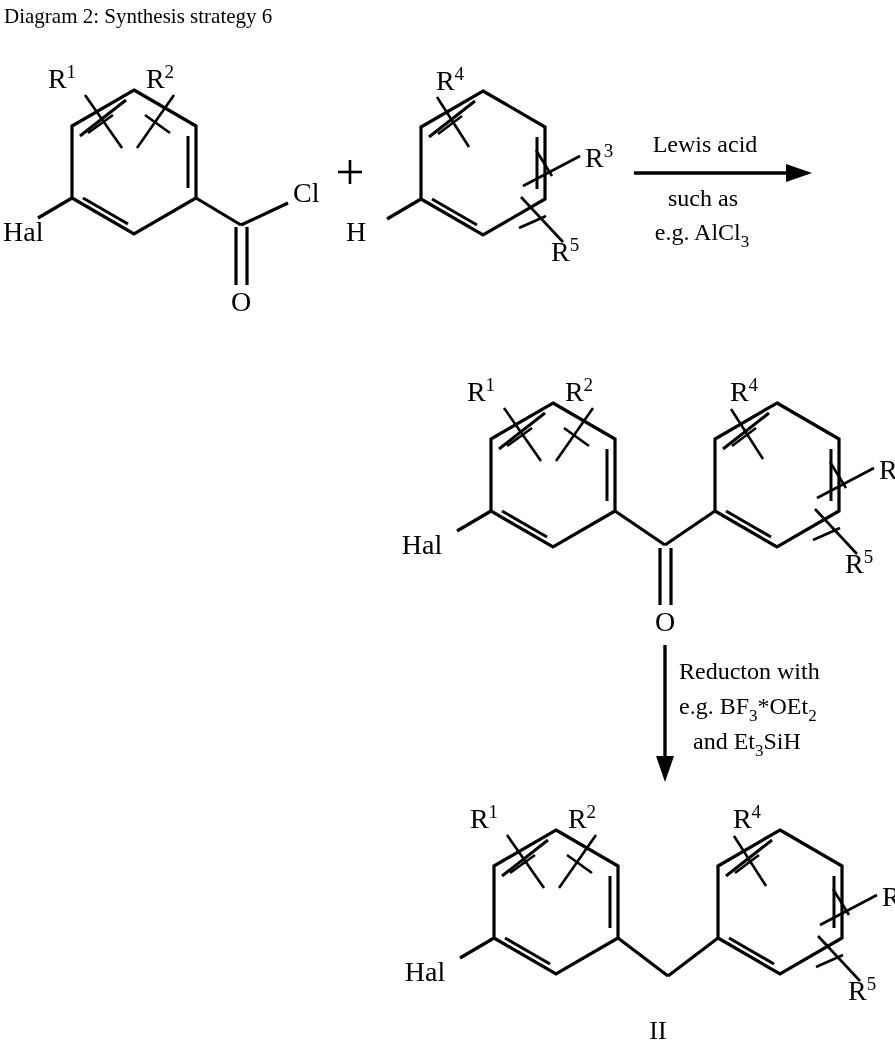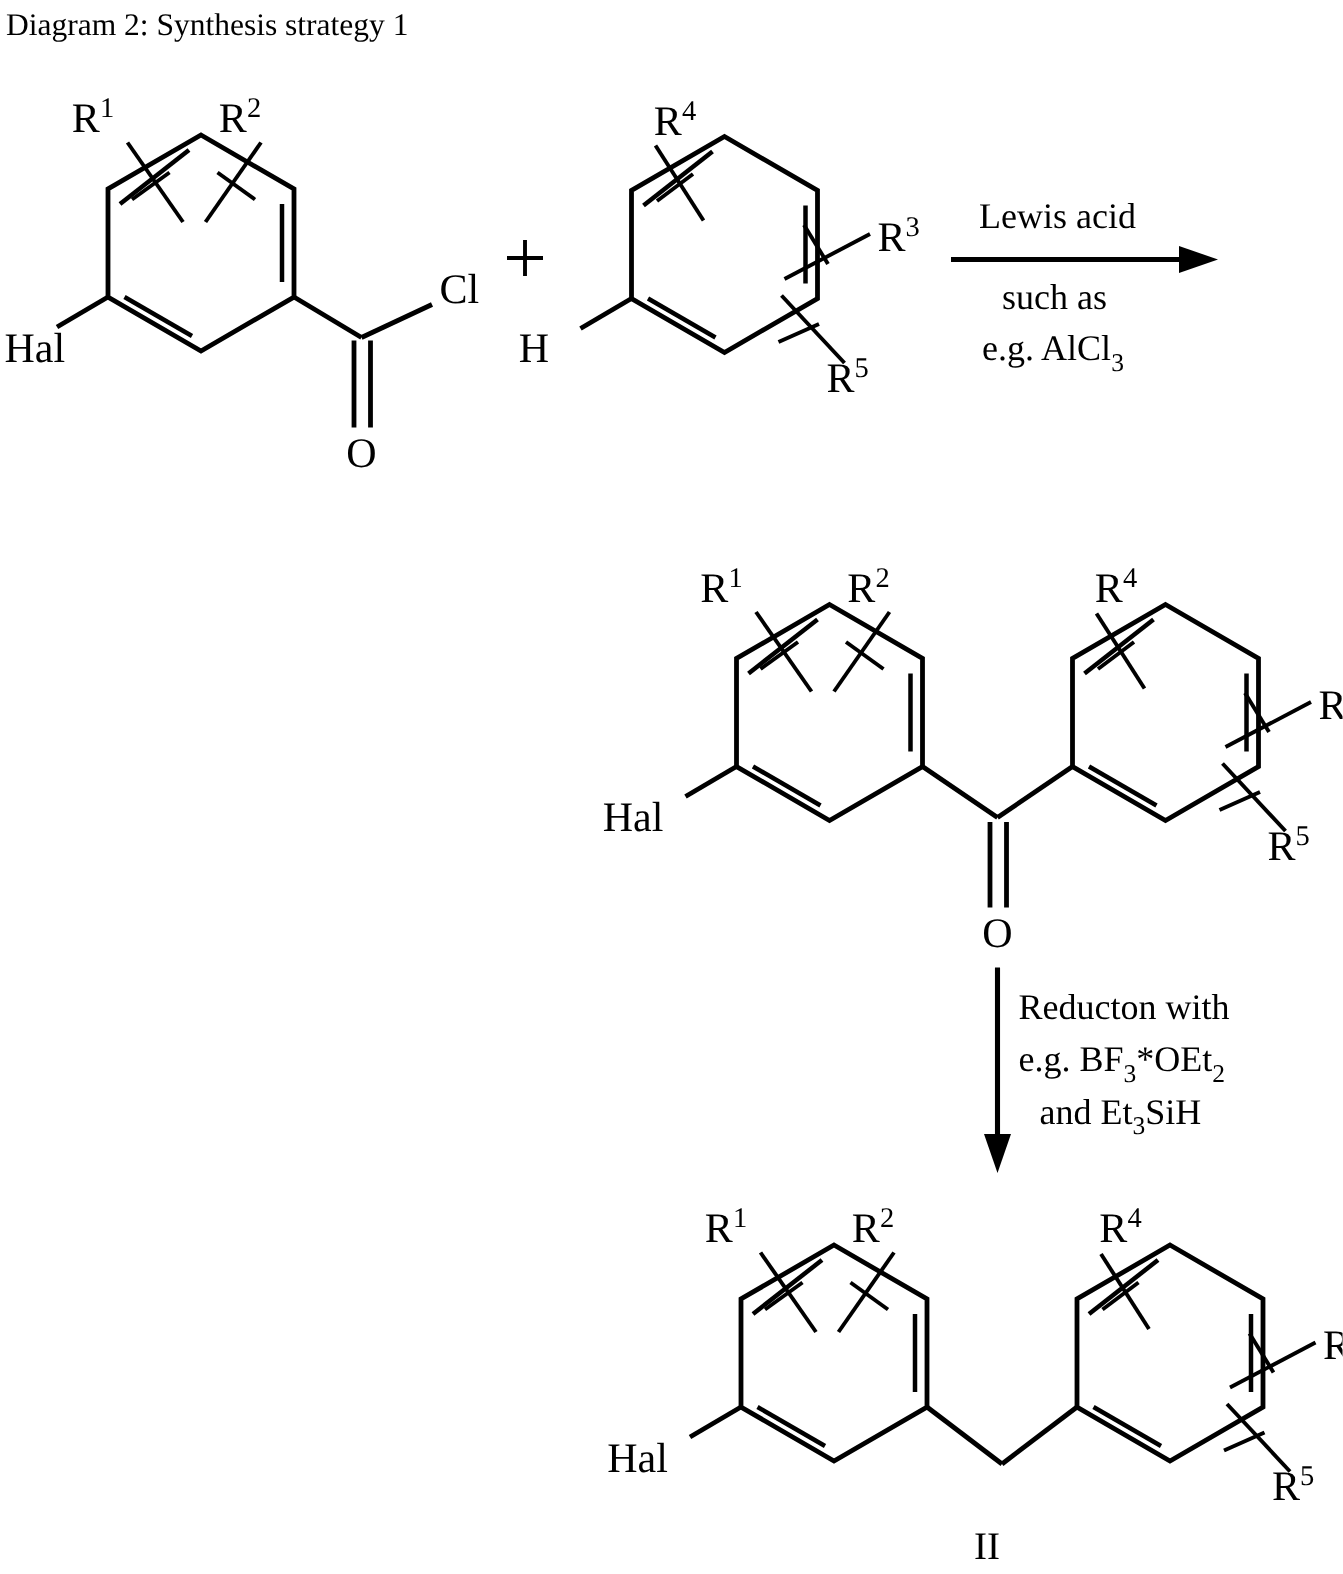--- a/index.html
+++ b/index.html
@@ -89,21 +89,21 @@
   .plus-sign {
     stroke: #000000;
     stroke-width: 2.6;
   }
 </style>
 </head>
 <body>
 
 <div id="page">
 
-  <div id="caption">Diagram 2: Synthesis strategy 1</div>
+  <div id="caption">Diagram 2: Synthesis strategy 6</div>
 
   <svg id="scheme" viewBox="0 0 895 1049">
 
     <g>
 
       <g>
         <polygon class="bond" points="134,90 196,126 196,198 134,234 72,198 72,126"></polygon>
 
         <line class="bond-inner" x1="188" y1="136" x2="188" y2="188"></line>
         <line class="bond-inner" x1="128" y1="224" x2="83" y2="198"></line>

